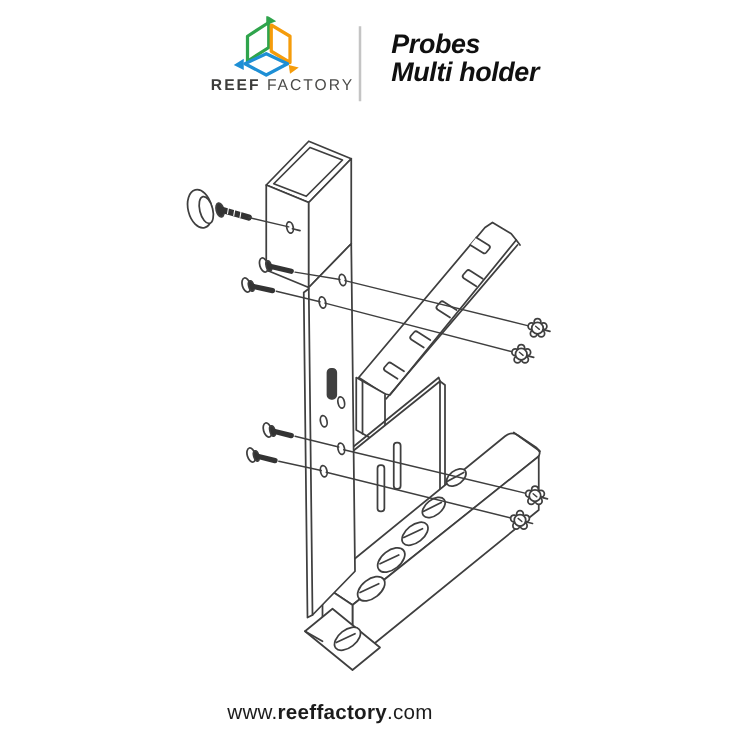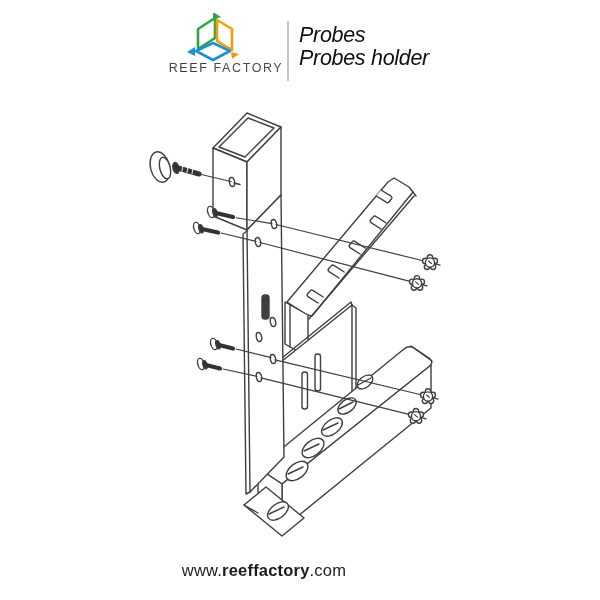--- a/index.html
+++ b/index.html
@@ -7,26 +7,26 @@
     width:600px;height:600px;background:#ffffff;position:relative;
     font-family:"Liberation Sans",sans-serif;overflow:hidden;
   }
   
   .header{position:absolute;left:0;top:0;width:600px;height:100px;}
   .logo-cube{position:absolute;left:186px;top:13px;width:58px;height:50px;}
   .brand{
     position:absolute;left:143px;top:61px;width:146px;text-align:center;
     font-size:12.5px;letter-spacing:1.6px;color:#3d3d3b;white-space:nowrap;
   }
-  .brand .b1{font-weight:400;padding-left:20px;}
+  .brand .b1{font-weight:700;padding-left:20px;}
   .brand .b2{font-weight:400;color:#4a4a48;}
   .v-divider{position:absolute;left:287px;top:21px;width:2px;height:60px;background:#c4c4c4;}
   .product-title{
-    position:absolute;left:299px;top:24px;color:#101010;
-    font-style:italic;font-weight:400;font-size:21.5px;line-height:22.5px;
+    position:absolute;left:313px;top:24px;color:#101010;
+    font-style:italic;font-weight:700;font-size:21.5px;line-height:22.5px;
     letter-spacing:-0.3px;white-space:nowrap;
   }
   
   .diagram{position:absolute;left:0;top:0;width:600px;height:600px;}
   
   .footer{
     position:absolute;left:0;top:561px;width:528px;text-align:center;
     font-size:16.5px;color:#1c1c1c;letter-spacing:0.2px;
   }
   .footer .bold{font-weight:700;}
@@ -56,21 +56,21 @@
 
   <div class="brand">
     <span class="b1">REEF</span>
     <span class="b2">FACTORY</span>
   </div>
 
   <div class="v-divider"></div>
 
   <div class="product-title">
     <div>Probes</div>
-    <div>Probes holder</div>
+    <div>Multi holder</div>
   </div>
 </div>
 
 <svg class="diagram" viewBox="0 0 600 600">
   <g stroke="#3f3f3f" stroke-width="1.4" fill="#ffffff" stroke-linejoin="round" stroke-linecap="round">
 
     <g>
       <polygon points="287,302 388,182 394,178 409,187 413,192 312,316 307,315"></polygon>
       <path d="M309,319 L414,196" fill="none"></path>
       <path d="M413,192 L416,196" fill="none"></path>

